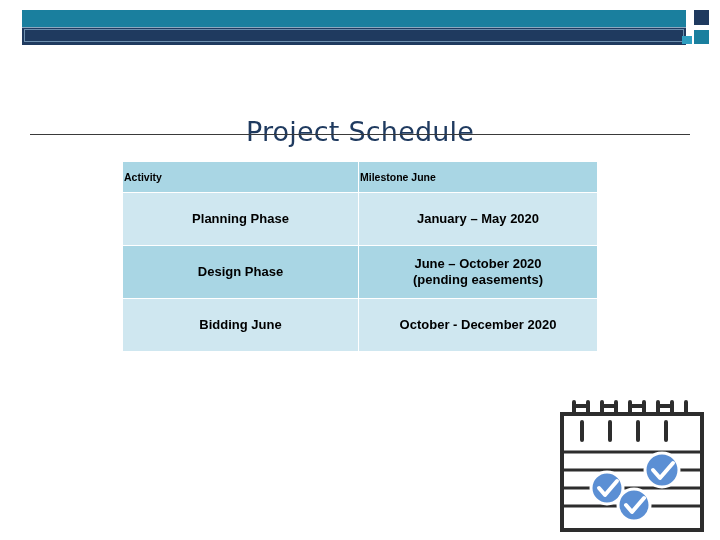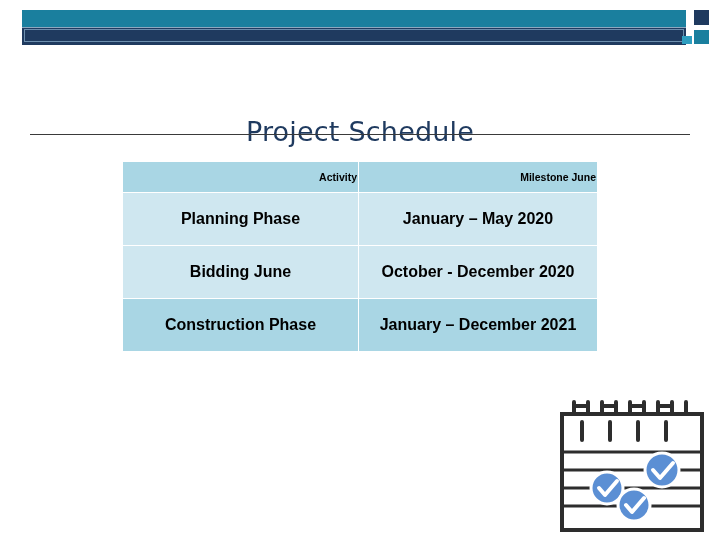--- a/index.html
+++ b/index.html
@@ -108,27 +108,27 @@
   }
   .schedule-table col.c1 { width: 236px; }
   .schedule-table col.c2 { width: 239px; }
 
   .schedule-table th {
     background: #a9d6e4;
     color: #000000;
     font-size: 10.5px;
     font-weight: bold;
     height: 28px;
-    text-align: right;
+    text-align: left;
     vertical-align: middle;
     border: 1px solid #ffffff;
   }
   .schedule-table td {
     color: #000000;
-    font-size: 16px;
+    font-size: 13px;
     font-weight: bold;
     height: 50px;
     text-align: center;
     vertical-align: middle;
     border: 1px solid #ffffff;
     line-height: 1.25;
   }
   .row-a td { background: #cfe7f0; }
   .row-b td { background: #a9d6e4; }
 
@@ -165,27 +165,27 @@
     <tr>
       <th>Activity</th>
       <th>Milestone June</th>
     </tr>
   </thead>
   <tbody>
     <tr class="row-a">
       <td>Planning Phase</td>
       <td>January – May 2020</td>
     </tr>
+    <tr class="row-b">
+      <td>Design Phase</td>
+      <td>June – October 2020<br>(pending easements)</td>
+    </tr>
     <tr class="row-a">
       <td>Bidding June</td>
       <td>October - December 2020</td>
-    </tr>
-    <tr class="row-b">
-      <td>Construction Phase</td>
-      <td>January – December 2021</td>
     </tr>
   </tbody>
 </table>
 
 <div class="calendar">
   <svg width="152" height="134" viewBox="0 0 152 134" xmlns="http://www.w3.org/2000/svg">
 
     <g stroke="#2d2d2d" stroke-width="4" fill="none" stroke-linecap="round">
       <path d="M18 2 v12 M32 2 v12 M46 2 v12 M60 2 v12 M74 2 v12 M88 2 v12 M102 2 v12 M116 2 v12 M130 2 v12"></path>
       <path d="M18 6 h14 M46 6 h14 M74 6 h14 M102 6 h14"></path>

